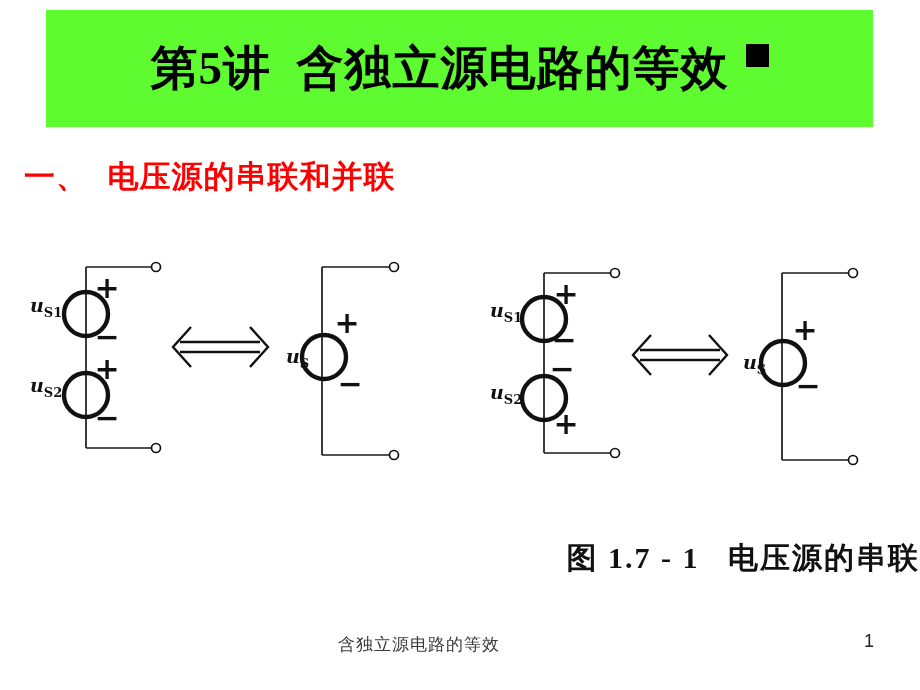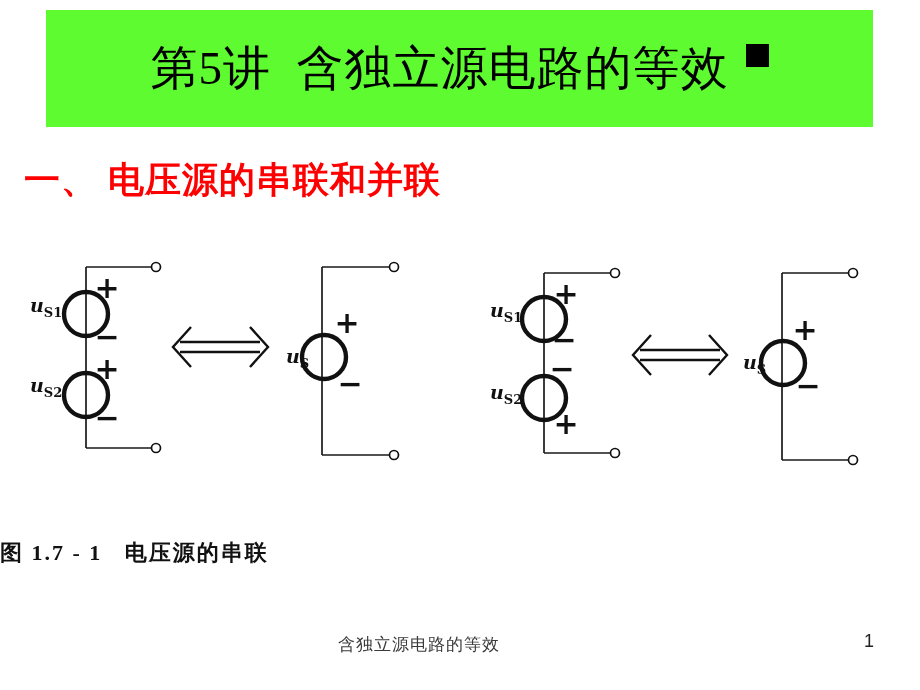--- a/index.html
+++ b/index.html
@@ -7,52 +7,52 @@
   body { background:#fff; }
   .slide {
     position:relative; width:920px; height:690px; background:#ffffff;
     overflow:hidden; font-family:"Liberation Serif", serif; color:#111;
   }
   .title-bar {
     position:absolute; left:46px; top:10px; width:827px; height:117px;
     background:var(--green); display:flex; align-items:center; justify-content:center;
   }
   .page-title {
-    font-size:47px; font-weight:normal; color:#000; letter-spacing:1px;
+    font-size:47px; font-weight:bold; color:#000; letter-spacing:1px;
     white-space:pre; display:flex; align-items:center;gap:8px;
   }
   .title-marker {
     display:inline-block; width:23px; height:23px; background:#000;
     margin-left:9px; position:relative; top:-13px;
   }
   .section-heading {
-    position:absolute; left:24px; top:156px; font-size:36px; font-weight:bold;
-    color:var(--red); white-space:pre; letter-spacing:1px;
+    position:absolute; left:24px; top:156px; font-size:31px; font-weight:bold;
+    color:var(--red); white-space:pre; letter-spacing:1px;font-family:Liberation Mono, monospace;
   }
   .figure-svg { position:absolute; left:0; top:240px; }
   .wire  { stroke:#1a1a1a; stroke-width:1.7; fill:none; }
   .src   { stroke:#111111; stroke-width:4.4; fill:none; }
   .term  { fill:#ffffff; stroke:#111111; stroke-width:1.7; }
   .arrow { stroke:#111111; stroke-width:2.4; fill:none; }
   .vlabel { font-family:"DejaVu Serif", serif; font-style:italic; font-weight:bold;
             font-size:19px; fill:#111; }
   .vsub   { font-style:normal; font-size:13px; font-weight:bold; }
   .sign   { font-family:"DejaVu Serif", serif; font-size:30px; font-weight:bold;
             text-anchor:middle; fill:#111; }
   .sub-caption {
     position:absolute; top:478px; font-size:18px; font-weight:bold;
     font-family:"DejaVu Serif", serif; white-space:nowrap;
   }
   .cap-label { font-style:italic; margin-right:10px; }
   .eq .var { font-style:italic; }
   .eq sub  { font-size:13px; font-weight:bold; vertical-align:-4px; }
   .eq .op  { margin:0 1px; }
   .fig-caption {
-    position:absolute; left:0; top:538px; width:920px; text-align:left;
-    font-size:22px; font-weight:bold; white-space:pre; letter-spacing:2px;
+    position:absolute; left:0; top:538px; width:920px; text-align:right;
+    font-size:30px; font-weight:bold; white-space:pre; letter-spacing:2px;
   }
   .footer-text {
     position:absolute; left:0; top:633px; width:838px; text-align:center;
     font-size:17px; color:#3a3a3a; letter-spacing:1px;
   }
   .page-number {
     position:absolute; right:46px; top:631px; font-size:18px; color:#222;
     font-family:"Liberation Sans", sans-serif;
   }
 </style>

